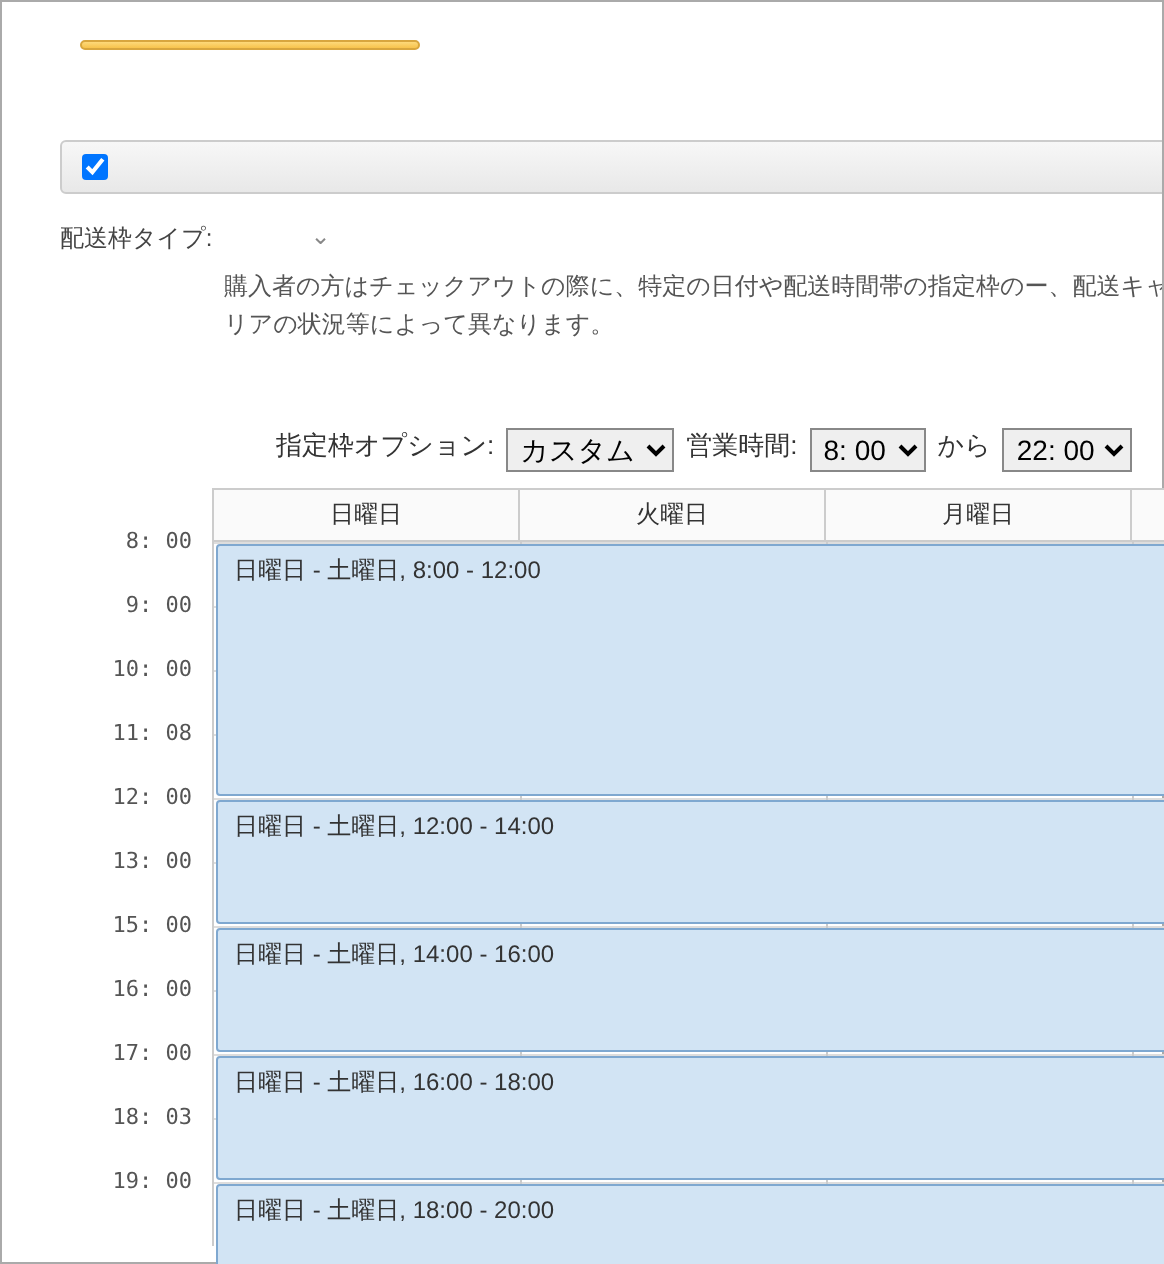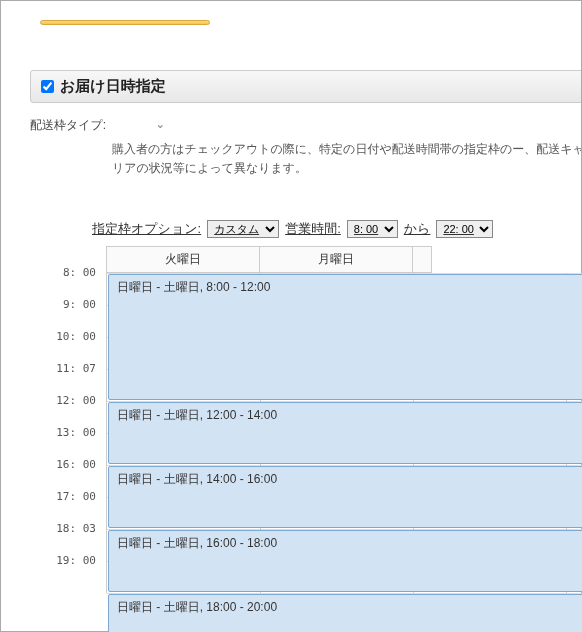--- a/index.html
+++ b/index.html
@@ -8,22 +8,22 @@
 .content { padding: 15px 0 0 30px; }
 .orange-bar { height: 5px; background: linear-gradient(to bottom, #fdd97a, #f7c34c); border-radius: 3px; width: 170px; margin: 5px 0 0 10px; border: 1px solid #d8a63e; }
 .section-header { margin-top: 45px; background: linear-gradient(to bottom, #f7f7f7, #e8e8e8); border: 1px solid #ccc; border-radius: 3px; padding: 6px 10px; display: flex; align-items: center; gap: 6px; width: 560px; }
 .section-header input[type=checkbox] { width: 13px; height: 13px; }
 .section-title { font-size: 15px; font-weight: bold; color: #222; }
 .type-row { margin-top: 14px; font-size: 12px; display: flex; flex-wrap: wrap; gap: 45px; }
 .type-label { color: #444; }
 .type-link { color: #0066c0; margin-left: 4px; }
 .chevron { color: #888; margin-left: 4px; }
 .description { margin-top: 6px; margin-left: 82px; font-size: 12px; color: #555; line-height: 1.6; width: 480px; }
-.options-row { margin-top: 42px; font-size: 13px; display: flex; align-items: flex-start; gap: 6px; margin-left: 62px; text-decoration: underline; }
-select { font-size: 11px; padding: 1px 2px; border: 1px solid #888; background: #efefef; }
+.options-row { margin-top: 42px; font-size: 13px; display: flex; align-items: flex-start; gap: 6px; margin-left: 108px; }
+select { font-size: 14px; padding: 1px 2px; border: 1px solid #888; background: #efefef; }
 .calendar-wrap { margin-top: 8px; position: relative; width: 560px; }
 .day-header-row { display: flex; margin-left: 76px; }
 .day-header { flex: 0 0 153px; text-align: center; font-size: 12px; color: #333; padding: 4px 0; border-top: 1px solid #ccc; border-bottom: 1px solid #ccc; border-left: 1px solid #ccc; background: #fafafa; }
 .day-header:last-child { border-right: 1px solid #ccc; flex: 0 0 20px; }
 .grid { position: relative; display: flex; }
 .time-col { width: 76px; }
 .time-label { height: 32px; font-size: 11px; color: #555; text-align: right; padding-right: 10px; position: relative; top: -7px; font-family: monospace; }
 .slots { flex: 1; position: relative; border-left: 1px solid #ccc; }
 .hour-line { position: absolute; left: 0; right: 0; border-top: 1px solid #ddd; }
 .slot-block { position: absolute; left: 1px; right: 0; background: #d2e4f4; border: 1px solid #7fa8d0; border-radius: 2px; font-size: 12px; color: #333; padding: 4px 8px; overflow: hidden; }
@@ -32,53 +32,54 @@
 </head>
 <body>
 
 <div class="outer-border"></div>
 
 <div class="content">
   <div class="orange-bar"></div>
 
   <div class="section-header">
     <input type="checkbox" checked="" style="">
-    <span class="section-title">お届け日時指定</span>
   </div>
 
   <div class="type-row">
     <span class="type-label">配送枠タイプ:</span>
     <span class="chevron">⌄</span>
   </div>
 
   <div class="description">購入者の方はチェックアウトの際に、特定の日付や配送時間帯の指定枠のー、配送キャリアの状況等によって異なります。</div>
 
   <div class="options-row">
     <span>指定枠オプション:</span>
     <select><option>カスタム</option></select>
     <span>営業時間:</span>
     <select><option>8: 00</option></select>
     <span>から</span>
     <select><option>22: 00</option></select>
   </div>
 
   <div class="calendar-wrap">
     <div class="day-header-row">
+      <div class="day-header">日曜日</div>
       <div class="day-header">火曜日</div>
       <div class="day-header">月曜日</div>
       <div class="day-header"></div>
     </div>
     <div class="grid">
       <div class="time-col">
         <div class="time-label">8: 00</div>
         <div class="time-label">9: 00</div>
         <div class="time-label">10: 00</div>
-        <div class="time-label">11: 07</div>
+        <div class="time-label">11: 08</div>
         <div class="time-label">12: 00</div>
         <div class="time-label">13: 00</div>
+        <div class="time-label">15: 00</div>
         <div class="time-label">16: 00</div>
         <div class="time-label">17: 00</div>
         <div class="time-label">18: 03</div>
         <div class="time-label">19: 00</div>
       </div>
       <div class="slots">
         <div class="hour-line" style="top:0px"></div>
         <div class="hour-line" style="top:32px"></div>
         <div class="hour-line" style="top:64px"></div>
         <div class="hour-line" style="top:96px"></div>

